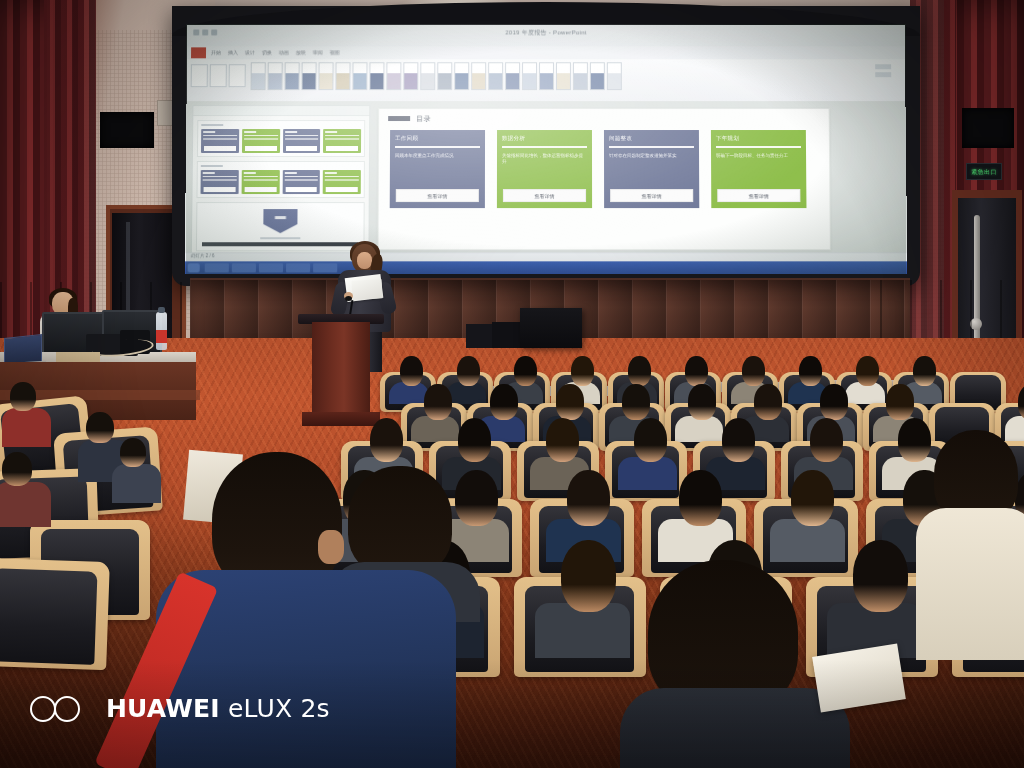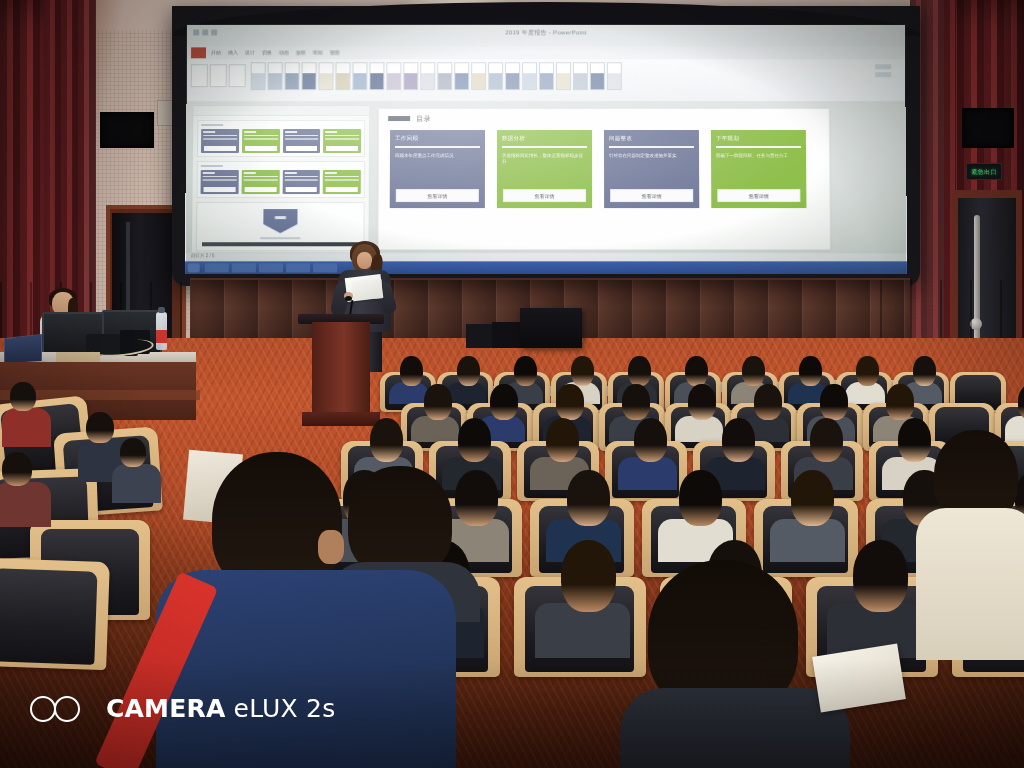--- a/index.html
+++ b/index.html
@@ -703,18 +703,18 @@
   <div class="abs" id="vign"></div>
 
   <div class="abs" id="wm-shadow"></div>
   <div class="abs" id="wm">
     <div id="wm-ico">
       <i class="a"></i>
         <i class="b"></i>
     </div>
     <div id="wm-txt">
       <div id="wm-l1">
-        <b>CAMERA</b>
+        <b>HUAWEI</b>
         <span>eLUX 2s</span>
       </div>
     </div>
   </div>
 </div>
 
 </body></html>

